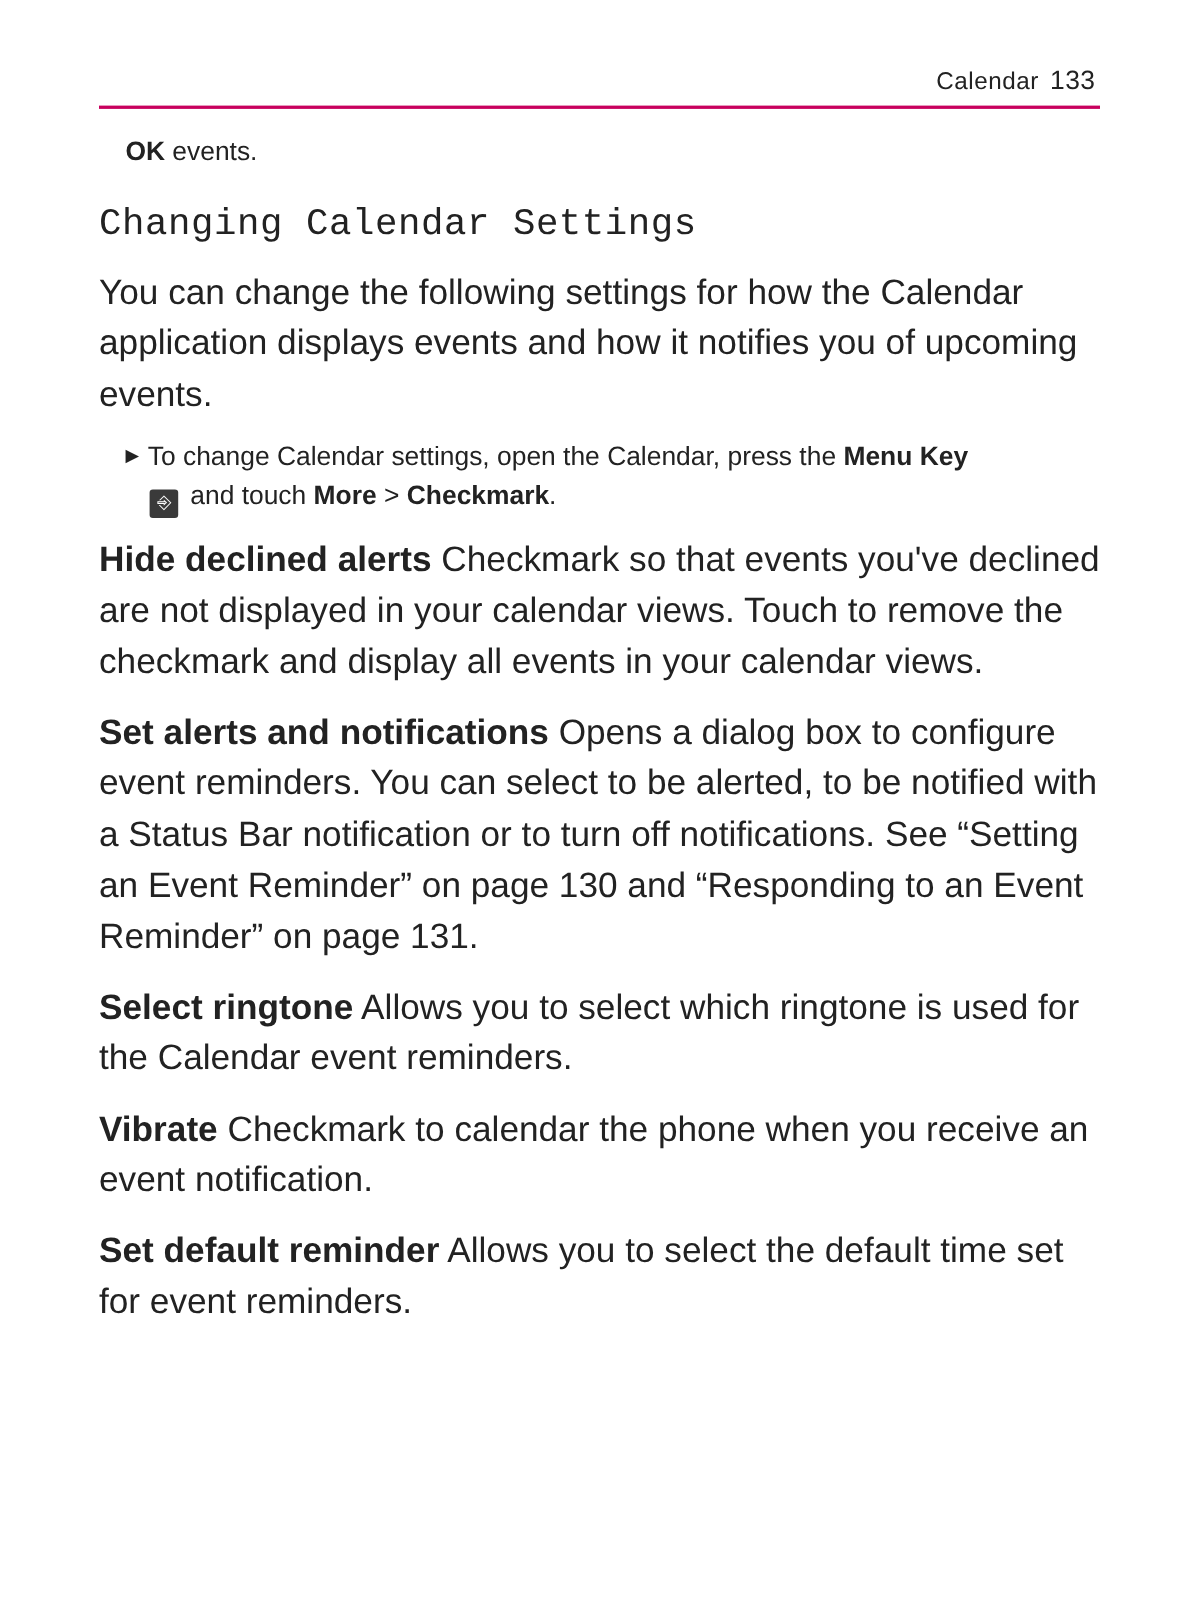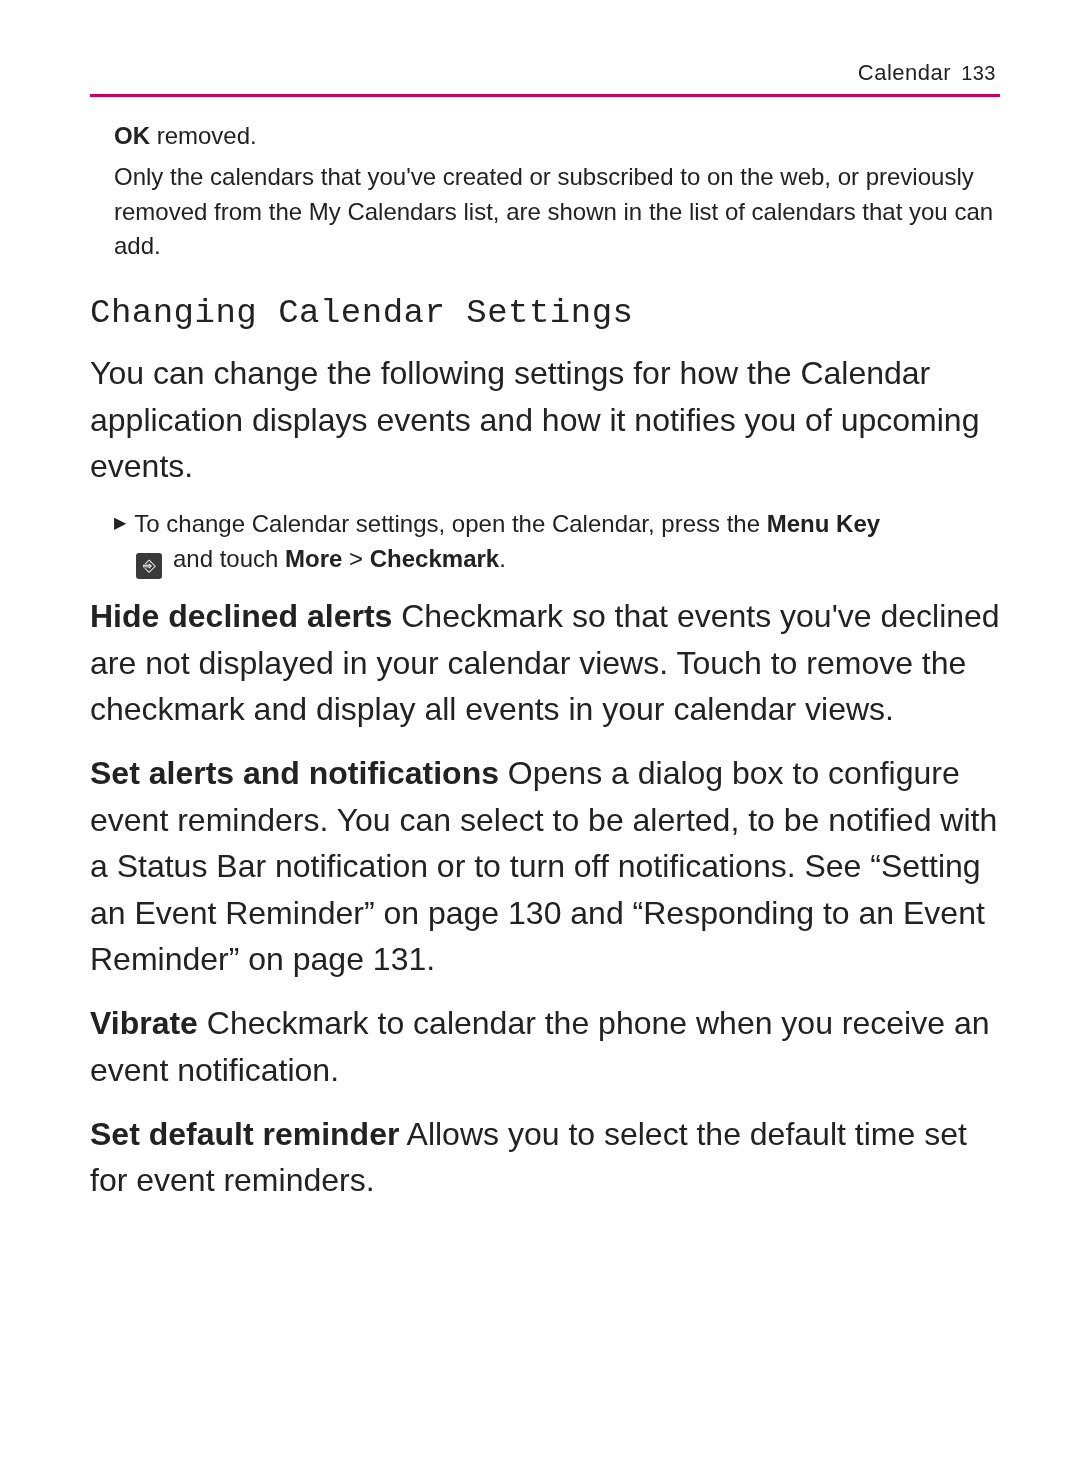--- a/index.html
+++ b/index.html
@@ -22,21 +22,21 @@
     align-items: baseline;
     font-size: 22px;
     letter-spacing: 0.5px;
     color: #222;
     padding-right: 4px;
   }
   .header-section {
     margin-right: 10px;
   }
   .header-page {
-    font-size: 20px;
+    font-size: 24px;
   }
   .header-rule {
     margin-top: 8px;
     border: none;
     border-top: 3px solid #c8005e;
     width: 100%;
   }
   .content {
     padding-top: 8px;
   }
@@ -98,23 +98,22 @@
 
   <div class="header-area">
     <span class="header-section">Calendar</span>
     <span class="header-page">133</span>
   </div>
   <hr class="header-rule">
 
   <div class="content">
 
     <p class="para-indent">
-      <strong>OK</strong><span> removed.</span>
+      <strong>OK</strong><span> events.</span>
     </p>
-    <p class="para-indent">Only the calendars that you've created or subscribed to on the web, or previously removed from the My Calendars list, are shown in the list of calendars that you can add.</p>
 
     <h2 class="heading">Changing Calendar Settings</h2>
 
     <p class="para">You can change the following settings for how the Calendar application displays events and how it notifies you of upcoming events.</p>
 
     <div class="bullet-row">
       <span class="bullet-arrow">▶</span>
       <div class="bullet-body">
         <span>To change Calendar settings, open the Calendar, press the </span><strong>Menu Key</strong>
         <br>
@@ -123,20 +122,23 @@
     </div>
 
     <p class="para">
       <strong>Hide declined alerts</strong><span> Checkmark so that events you've declined are not displayed in your calendar views. Touch to remove the checkmark and display all events in your calendar views.</span>
     </p>
 
     <p class="para">
       <strong>Set alerts and notifications</strong><span> Opens a dialog box to configure event reminders. You can select to be alerted, to be notified with a Status Bar notification or to turn off notifications. See “Setting an Event Reminder” on page 130 and “Responding to an Event Reminder” on page 131.</span>
     </p>
 
+    <p class="para">
+      <strong>Select ringtone</strong><span> Allows you to select which ringtone is used for the Calendar event reminders.</span>
+    </p>
 
     <p class="para">
       <strong>Vibrate</strong><span> Checkmark to calendar the phone when you receive an event notification.</span>
     </p>
 
     <p class="para">
       <strong>Set default reminder</strong><span> Allows you to select the default time set for event reminders.</span>
     </p>
 
   </div>

